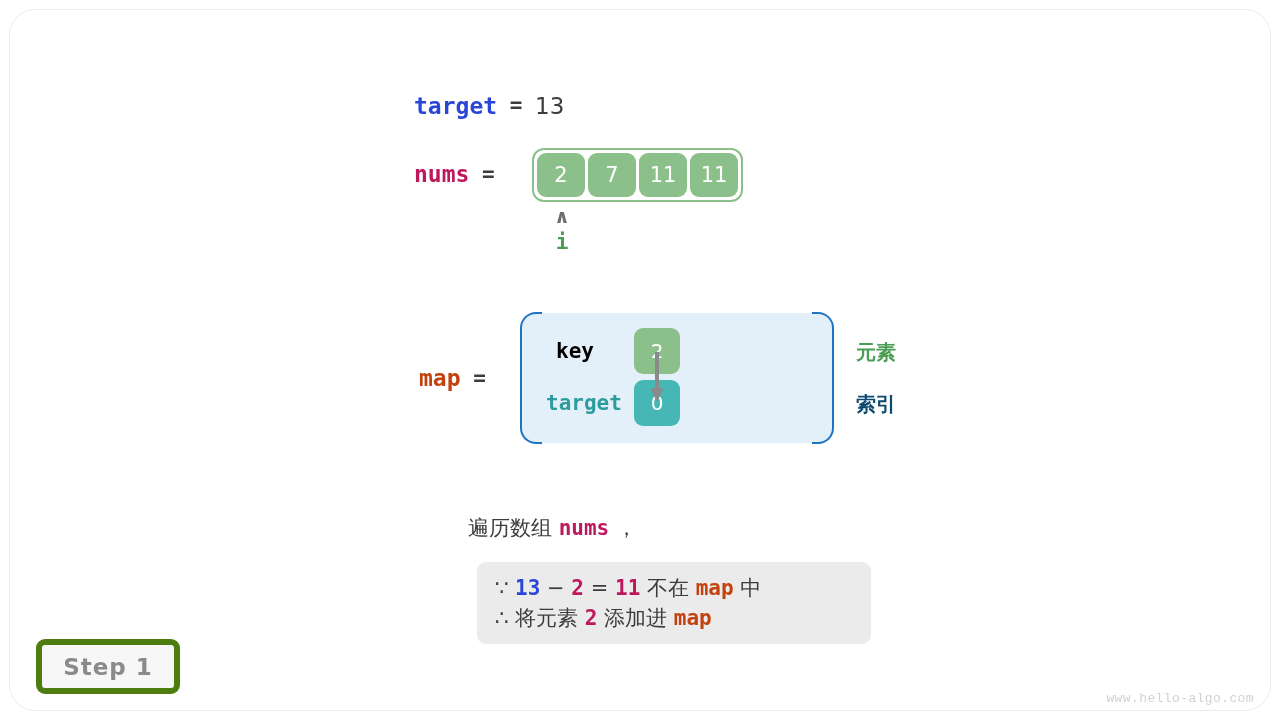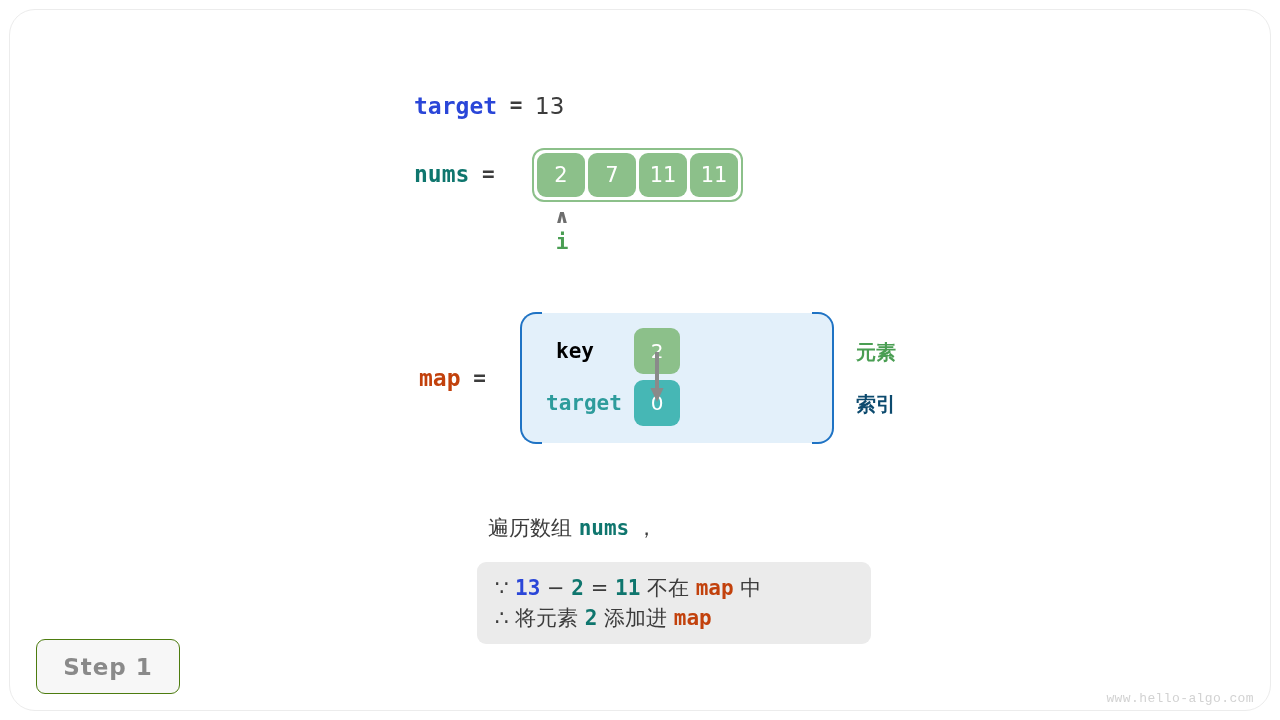--- a/index.html
+++ b/index.html
@@ -34,21 +34,21 @@
     box-sizing: border-box;
   }
 
   
   .mono {
     font-family: "DejaVu Sans Mono", monospace;
     font-weight: bold;
   }
   .var-blue   { color: #2a46d8; }
   .var-lblue  { color: #c2410c; }
-  .var-green  { color: #0f766e; }
+  .var-green  { color: #be185d; }
 
   
   #target-row {
     position: absolute;
     left: 414px;
     top: 93px;
     height: 32px;
     display: flex;
     align-items: flex-start;
     white-space: pre;
@@ -206,21 +206,21 @@
     font-weight: bold;
     font-size: 20px;
     line-height: 1;
   }
   #note-element { left: 856px; top: 342px; color: #4a9e53; }
   #note-index   { left: 856px; top: 394px; color: #0c4a6e; }
 
   
   #explain-line {
     position: absolute;
-    left: 488px;
+    left: 468px;
     top: 514px;
     height: 28px;
     display: flex;
     align-items: center;
     white-space: pre;
     font-size: 21px;
     color: #3c3c3c;
     font-family: "DejaVu Sans", sans-serif;
   }
   #explain-line .mono { font-size: 21px; }
@@ -253,21 +253,21 @@
   .sym { color: #3c3c3c; font-family: "DejaVu Sans", sans-serif; }
 
   
   #step-badge {
     position: absolute;
     left: 36px;
     top: 639px;
     width: 144px;
     height: 55px;
     background: #f7f7f7;
-    border: 1px solid #4d7c0f;
+    border: 6px solid #4d7c0f;
     border-radius: 9px;
     display: flex;
     align-items: center;
     justify-content: center;
     box-sizing: border-box;
     color: #8a8a8a;
     font-family: "DejaVu Sans", sans-serif;
     font-weight: bold;
     font-size: 23px;
     letter-spacing: 1px;

